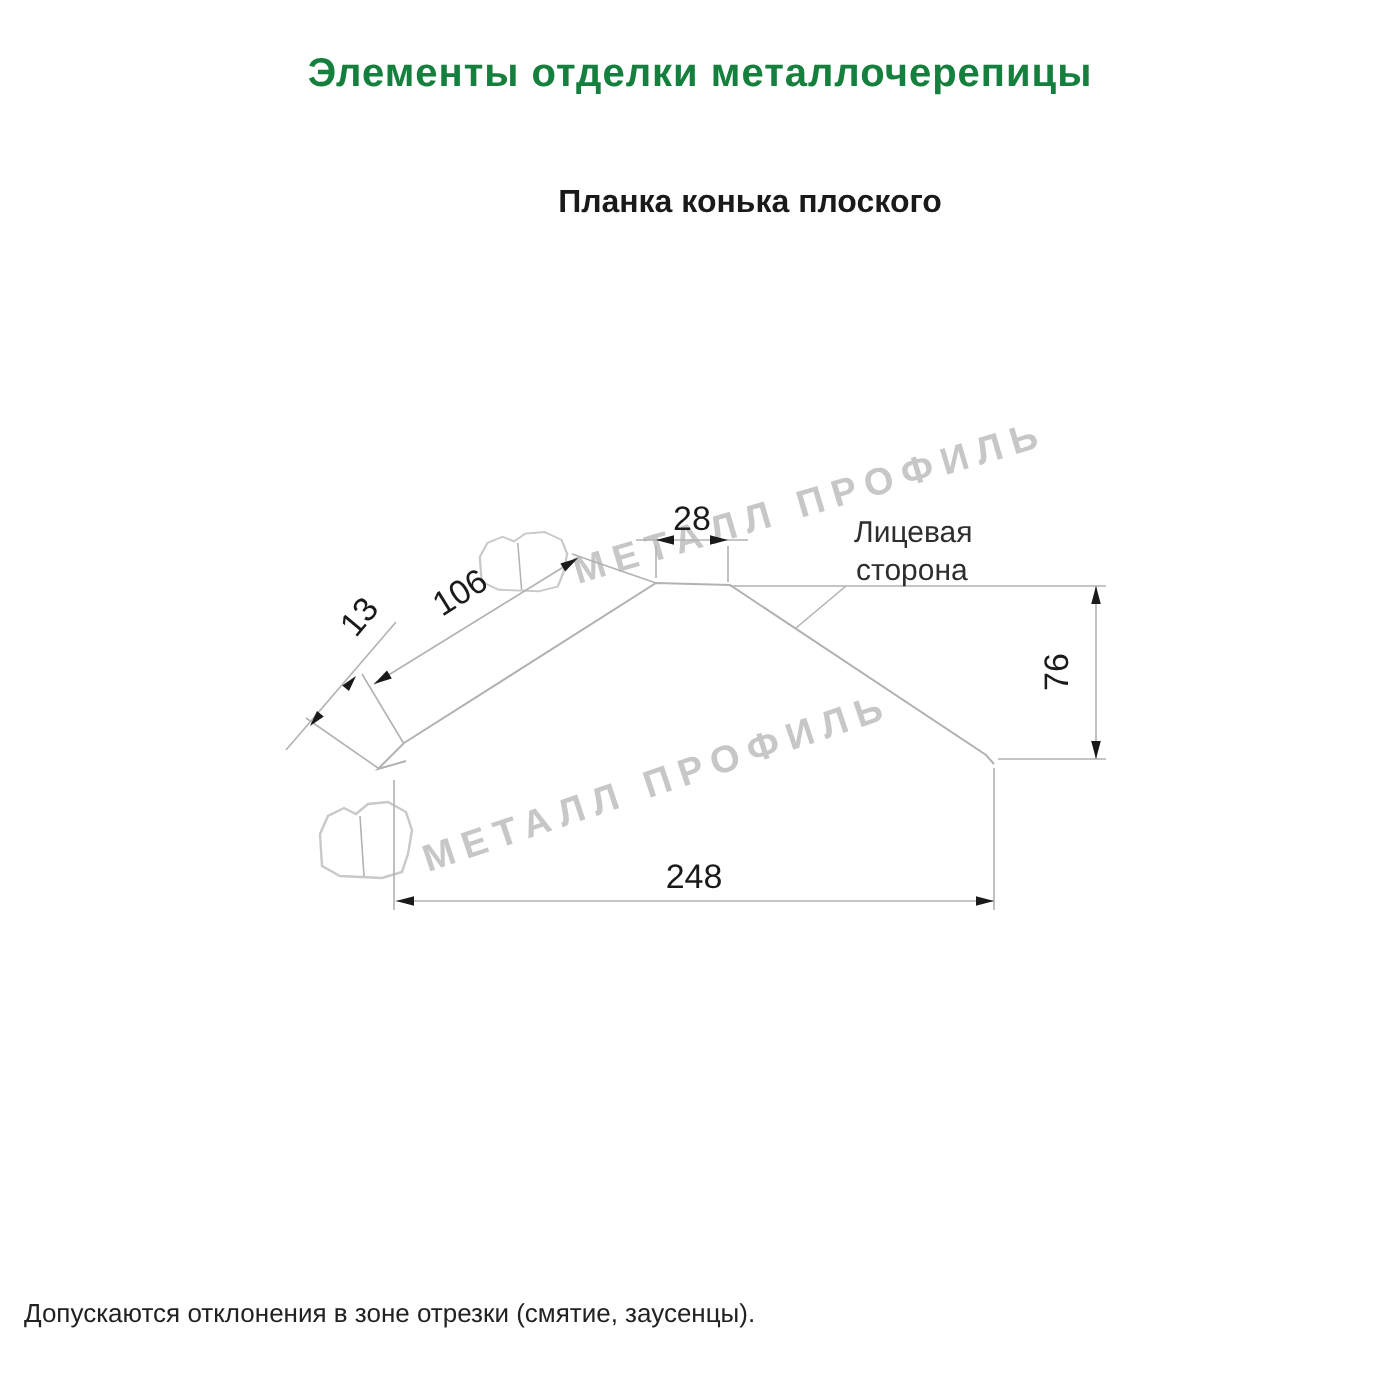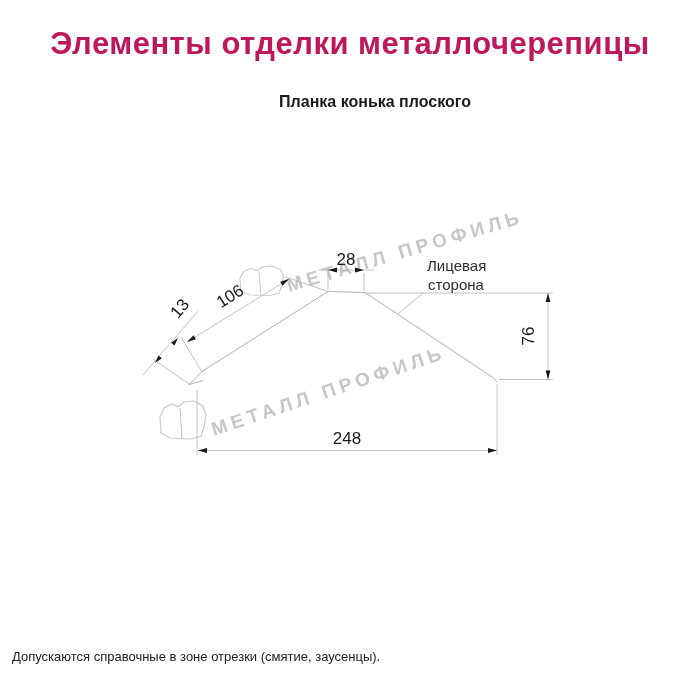--- a/index.html
+++ b/index.html
@@ -2,21 +2,21 @@
 <html><head>
 <meta charset="utf-8">
 <style>
   html,body{margin:0;padding:0;background:#fff;}
   #page{
     position:relative;width:700px;height:700px;background:#ffffff;
     font-family:"Liberation Sans",sans-serif;overflow:hidden;
   }
   #title{
     position:absolute;top:26px;left:0;width:100%;text-align:center;
-    font-size:31px;font-weight:bold;color:#be185d;letter-spacing:.5px;
+    font-size:20px;font-weight:bold;color:#15803d;letter-spacing:.5px;
   }
   #subtitle{
     position:absolute;top:87px;left:0;width:100%;text-align:center;
     font-size:16px;font-weight:bold;color:#1a1a1a;line-height:30px;padding-left:25px;
   }
   #drawing{position:absolute;left:0;top:0;}
   #footer{
     position:absolute;left:12px;top:647px;font-size:13px;color:#222;
     line-height:19px;
   }
@@ -113,16 +113,16 @@
     </g>
 
     <g>
       <path class="thin" d="M423,293 L398,314"></path>
       <text class="lbltxt" x="427" y="271">Лицевая</text>
       <text class="lbltxt" x="428" y="290">сторона</text>
     </g>
   </svg>
 
   <div id="footer">
-    <div>Допускаются справочные в зоне отрезки (смятие, заусенцы).</div>
+    <div>Допускаются отклонения в зоне отрезки (смятие, заусенцы).</div>
   </div>
 
 </div>
 
 </body></html>

